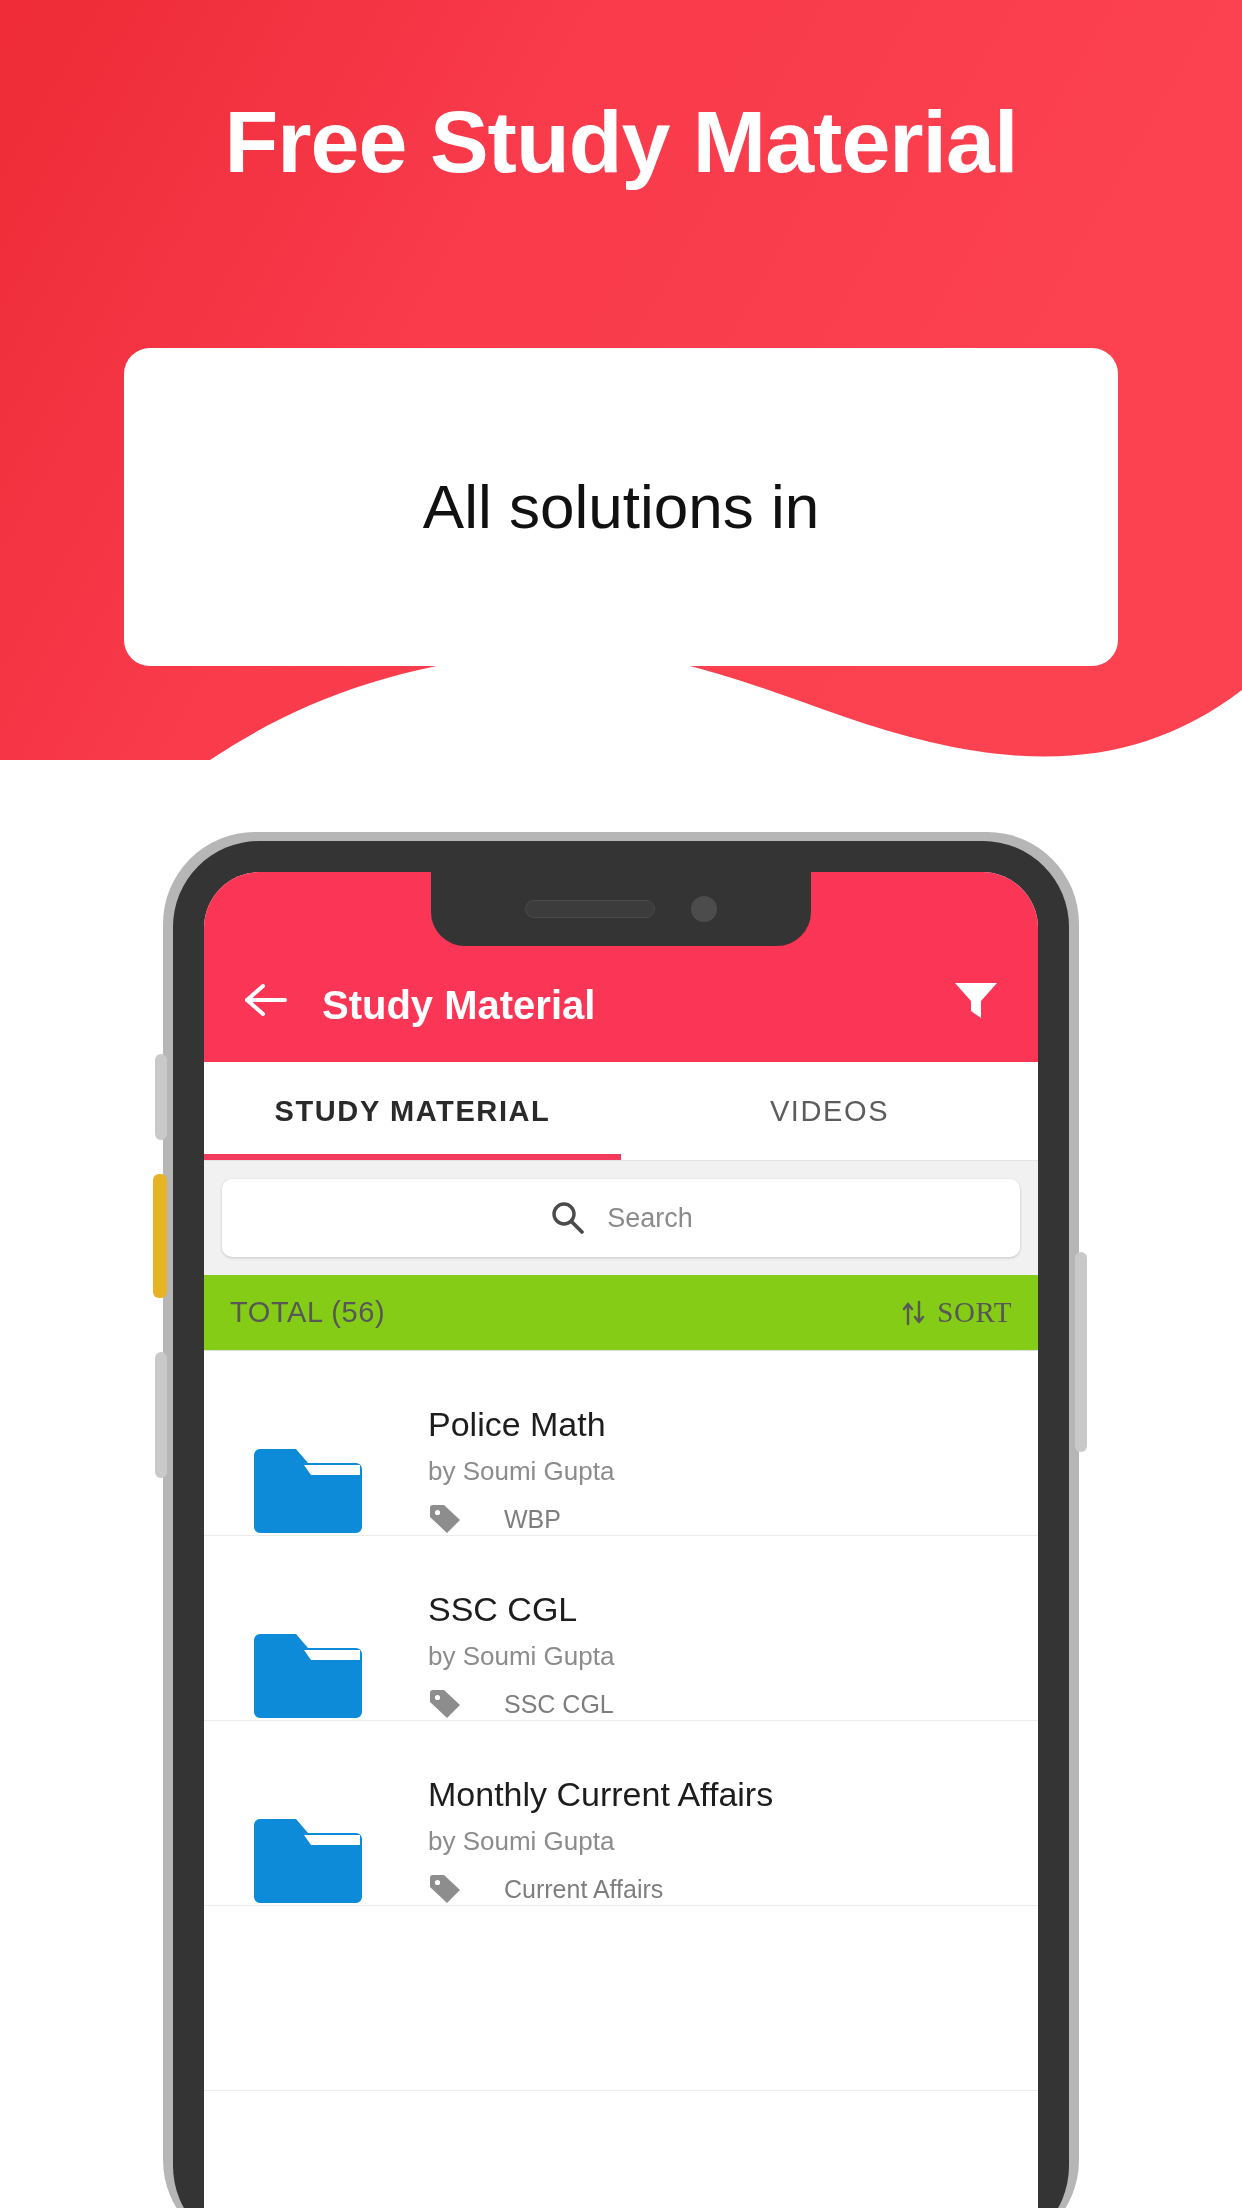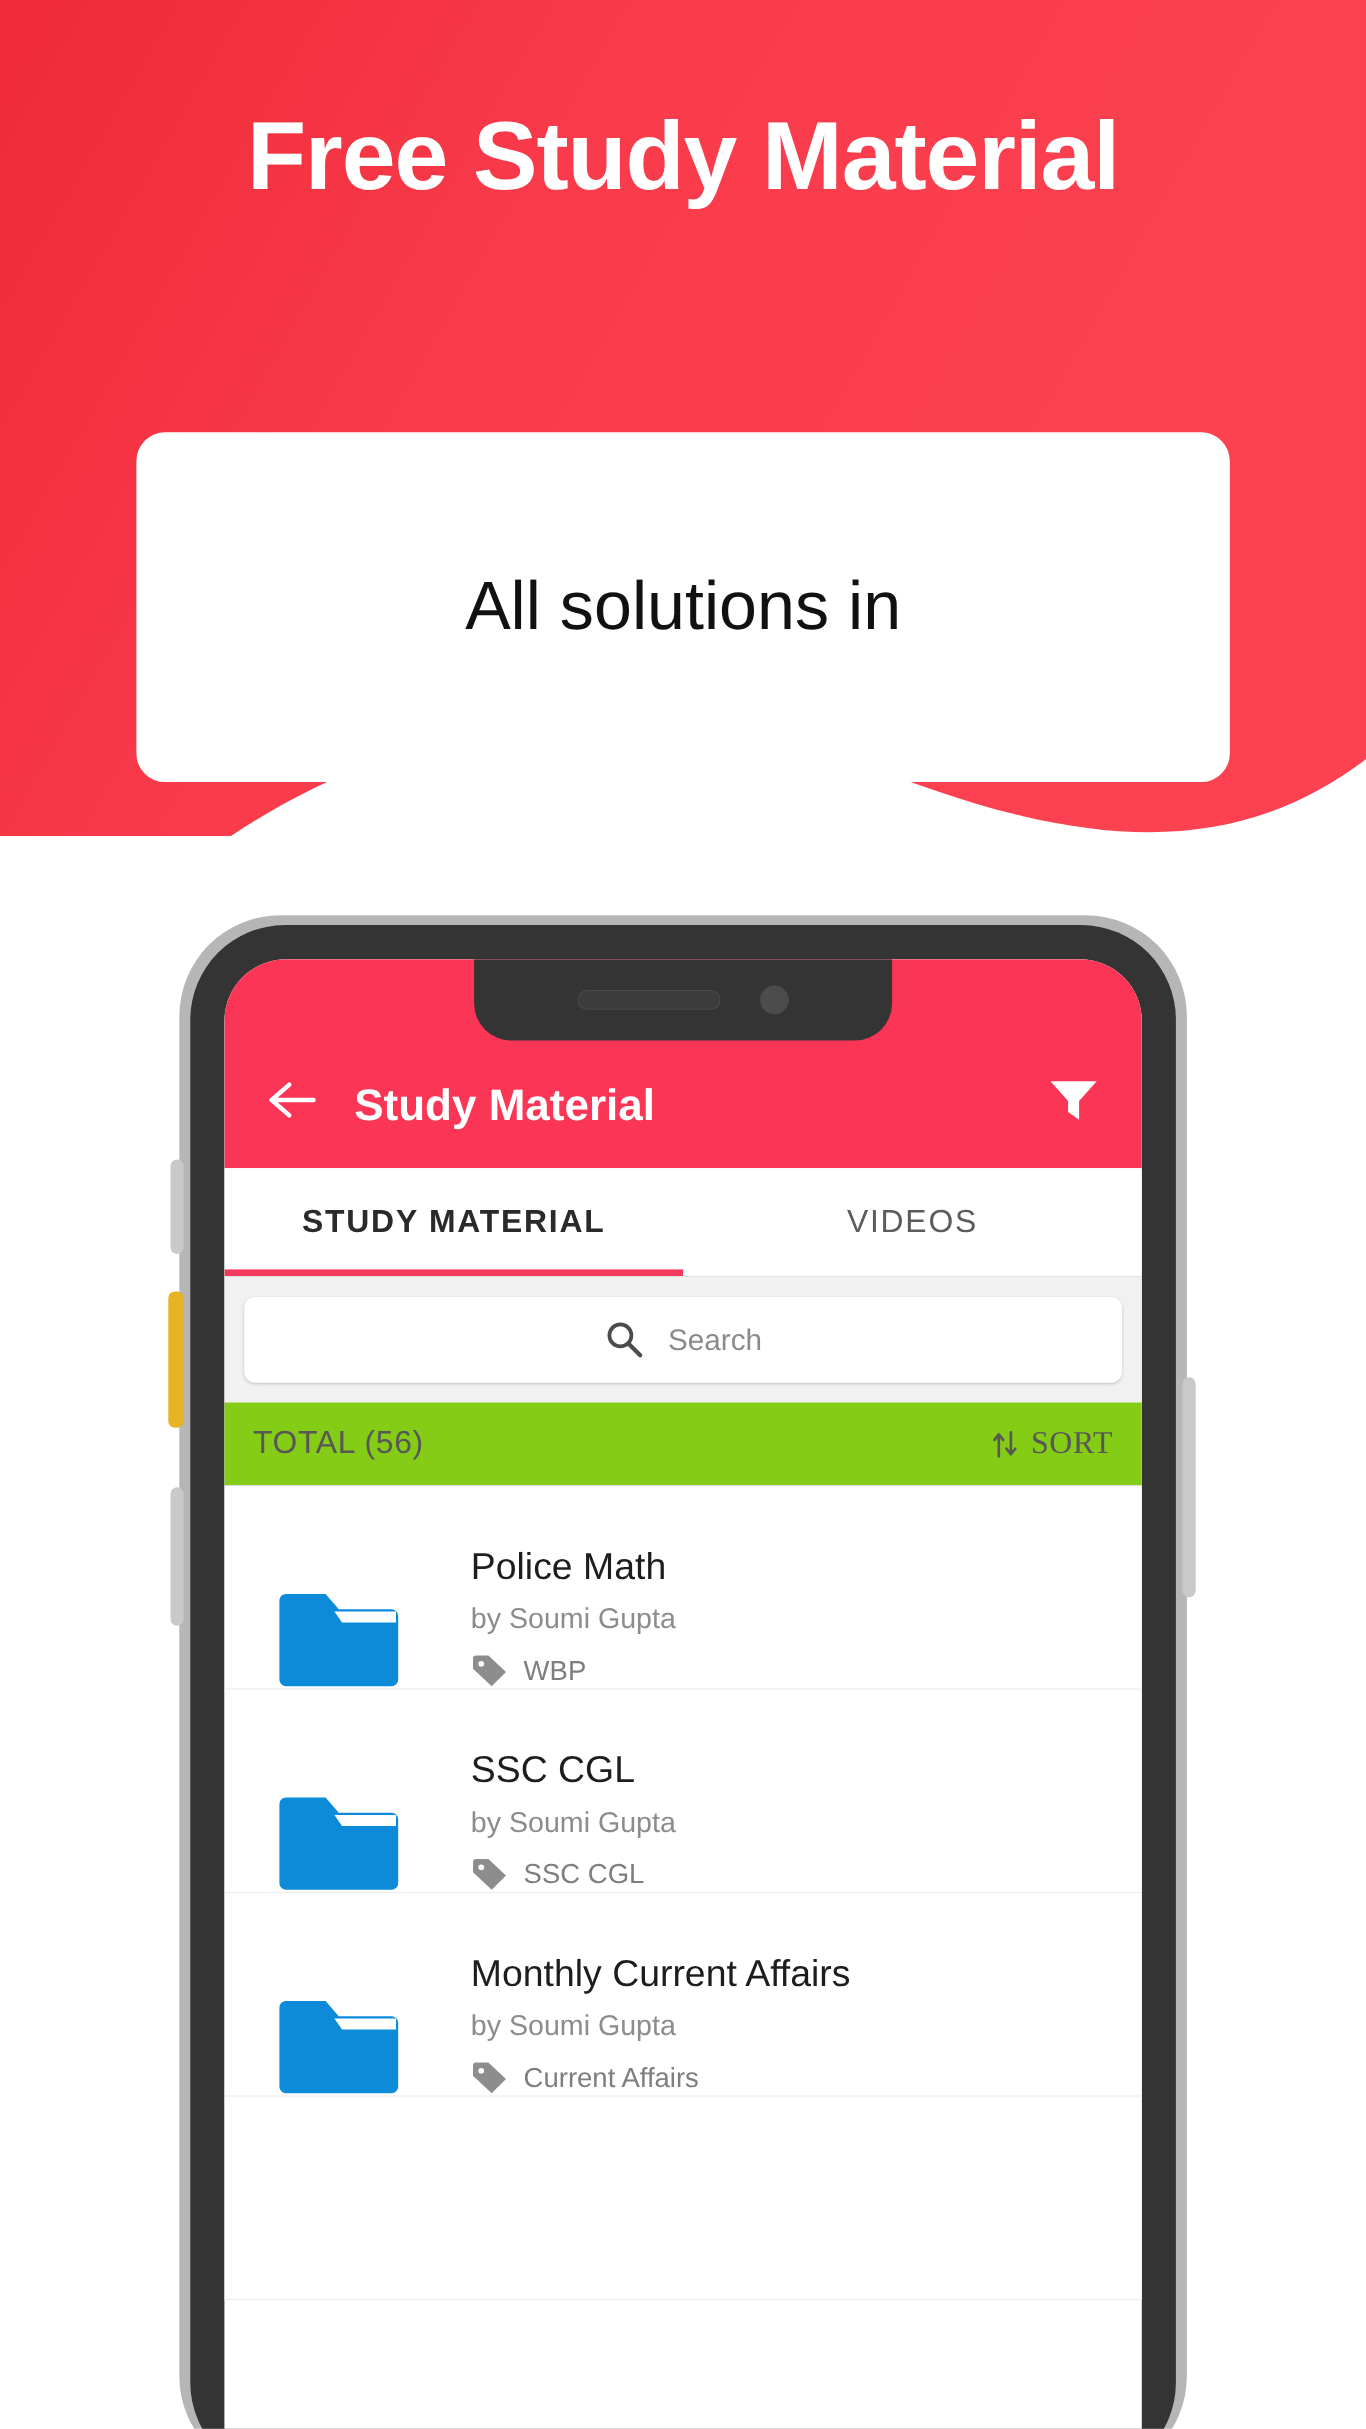--- a/index.html
+++ b/index.html
@@ -25,21 +25,21 @@
     z-index:3;
     white-space:nowrap;
   }
 
   #sub-card{
     position:absolute;left:124px;top:348px;
     width:994px;height:318px;
     background:#ffffff;
     border-radius:26px;
     z-index:3;
-    display:flex;align-items:center;justify-content:center;margin-top:45px;
+    display:flex;align-items:center;justify-content:center;
   }
   #sub-card-text{
     color:#111111;
     font-size:62px;
     font-weight:400;
     line-height:1.28;
     text-align:center;
     padding:0 40px;
   }
 
@@ -146,21 +146,21 @@
     display:flex;align-items:flex-end;
     height:185px;
     border-bottom:1px solid #ececec;
     padding:0 0 0 48px;box-sizing:border-box;
   }
   .folder-wrap{width:140px;flex:0 0 auto;display:flex;align-items:center;justify-content:flex-start;}
   .item-texts{margin-left:36px;display:flex;flex-direction:column;justify-content:center;gap:12px;}
   .item-title{font-size:34px;color:#1d1d1d;}
   .item-author{font-size:26px;color:#8c8c8c;}
   .item-tagrow{display:flex;align-items:center;gap:14px;margin-top:4px;}
-  .item-tag{font-size:25px;color:#7e7e7e;}
+  .item-tag{font-size:25px;color:#7e7e7e;margin-left:28px;}
 </style>
 </head>
 <body>
 
 <div id="hero-wrap">
   <svg id="hero-svg" width="1242" height="760" viewBox="0 0 1242 760">
     <defs>
       <linearGradient id="redgrad" x1="0" y1="0" x2="1" y2="0.35">
         <stop offset="0%" stop-color="#ee2b36"></stop>
         <stop offset="45%" stop-color="#f93b4c"></stop>

